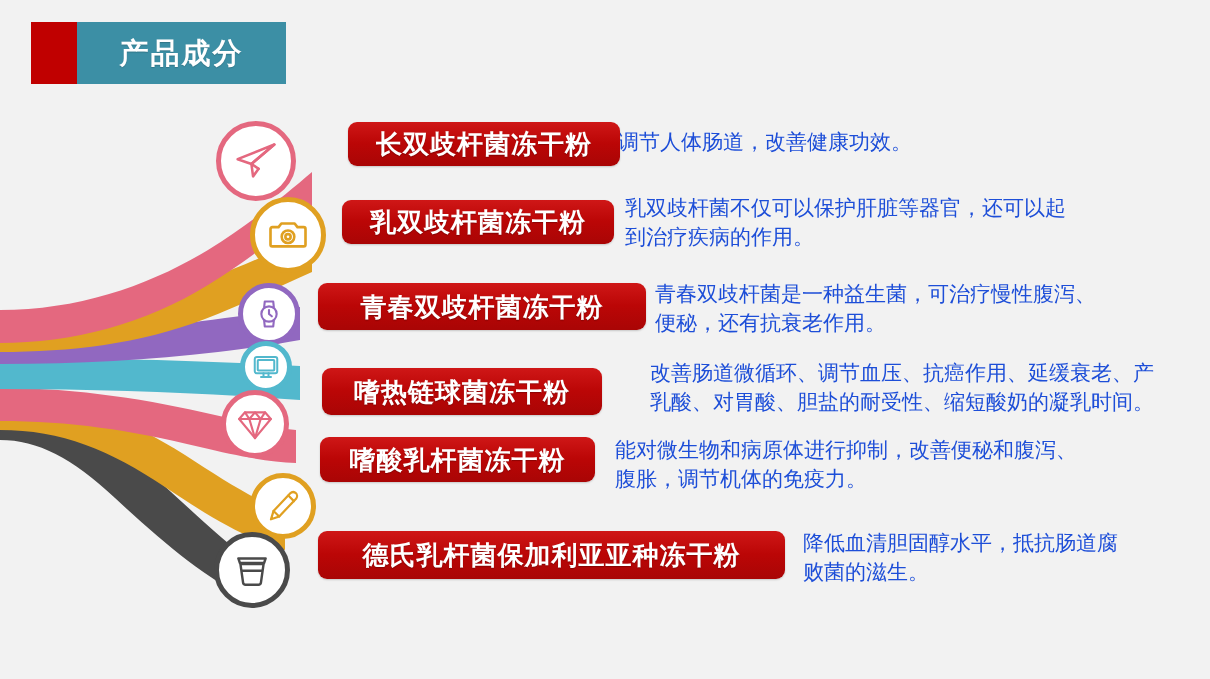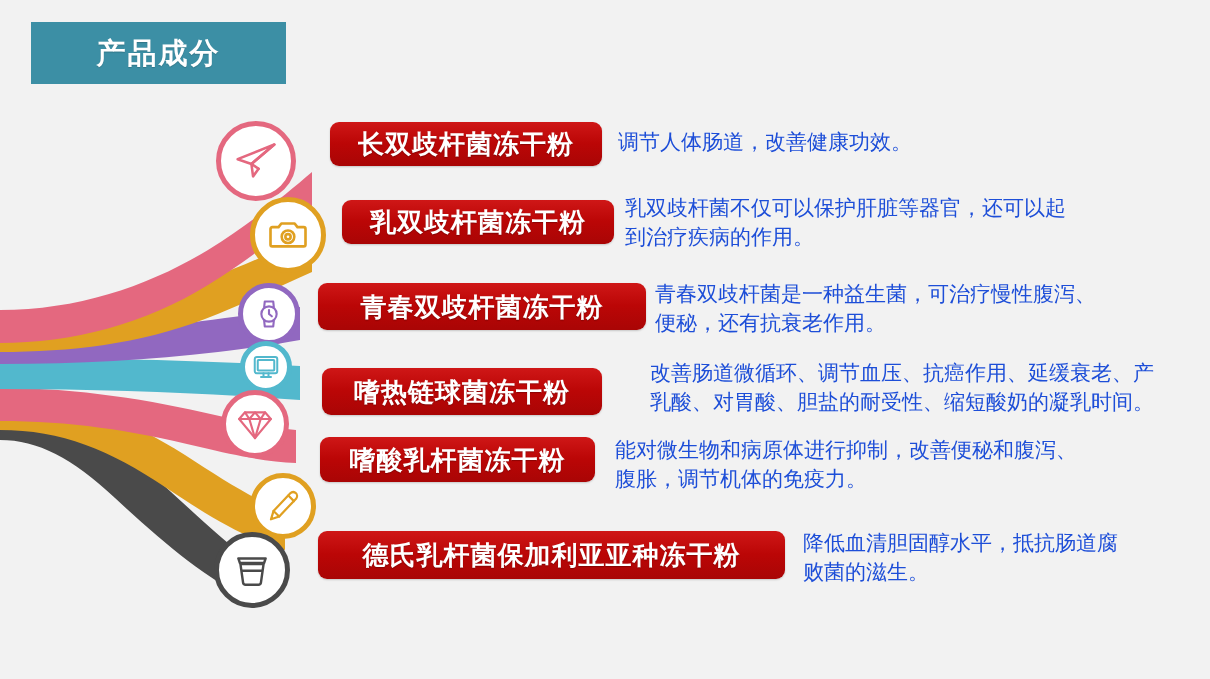--- a/index.html
+++ b/index.html
@@ -24,21 +24,20 @@
 
   
   .title-banner {
     position: absolute;
     left: 31px;
     top: 22px;
     width: 255px;
     height: 62px;
     display: flex;
     align-items: stretch;
-    flex-direction: column;
   }
   .title-accent {
     width: 46px;
     background: #c00000;
     flex: 0 0 auto;
   }
   .title-body {
     flex: 1 1 auto;
     background: #3c8fa5;
     display: flex;
@@ -212,21 +211,21 @@
   <div class="icon-circle" style="left:214px; top:532px; width:76px; height:76px; border:5px solid #4a4a4a;">
     <span>
       <svg width="42" height="42" viewBox="0 0 24 24" fill="none" stroke="#4a4a4a" stroke-width="1.4" stroke-linejoin="round" stroke-linecap="round">
         <path d="M4.2 5.4 h15.6 l-0.9 2.6 H5.1 Z"></path>
         <path d="M5.4 8.6 h13.2 l-1.5 10.6 a1.4 1.4 0 0 1 -1.4 1.2 H8.3 a1.4 1.4 0 0 1 -1.4 -1.2 Z"></path>
         <path d="M6.6 12.4 h10.8"></path>
       </svg>
     </span>
   </div>
 
-  <div class="pill" style="left:330px; top:122px; width:272px; height:44px;">
+  <div class="pill" style="left:348px; top:122px; width:272px; height:44px;">
     <span class="pill-text">长双歧杆菌冻干粉</span>
   </div>
 
   <div class="pill" style="left:342px; top:200px; width:272px; height:44px;">
     <span class="pill-text">乳双歧杆菌冻干粉</span>
   </div>
 
   <div class="pill" style="left:318px; top:283px; width:328px; height:47px;">
     <span class="pill-text">青春双歧杆菌冻干粉</span>
   </div>

